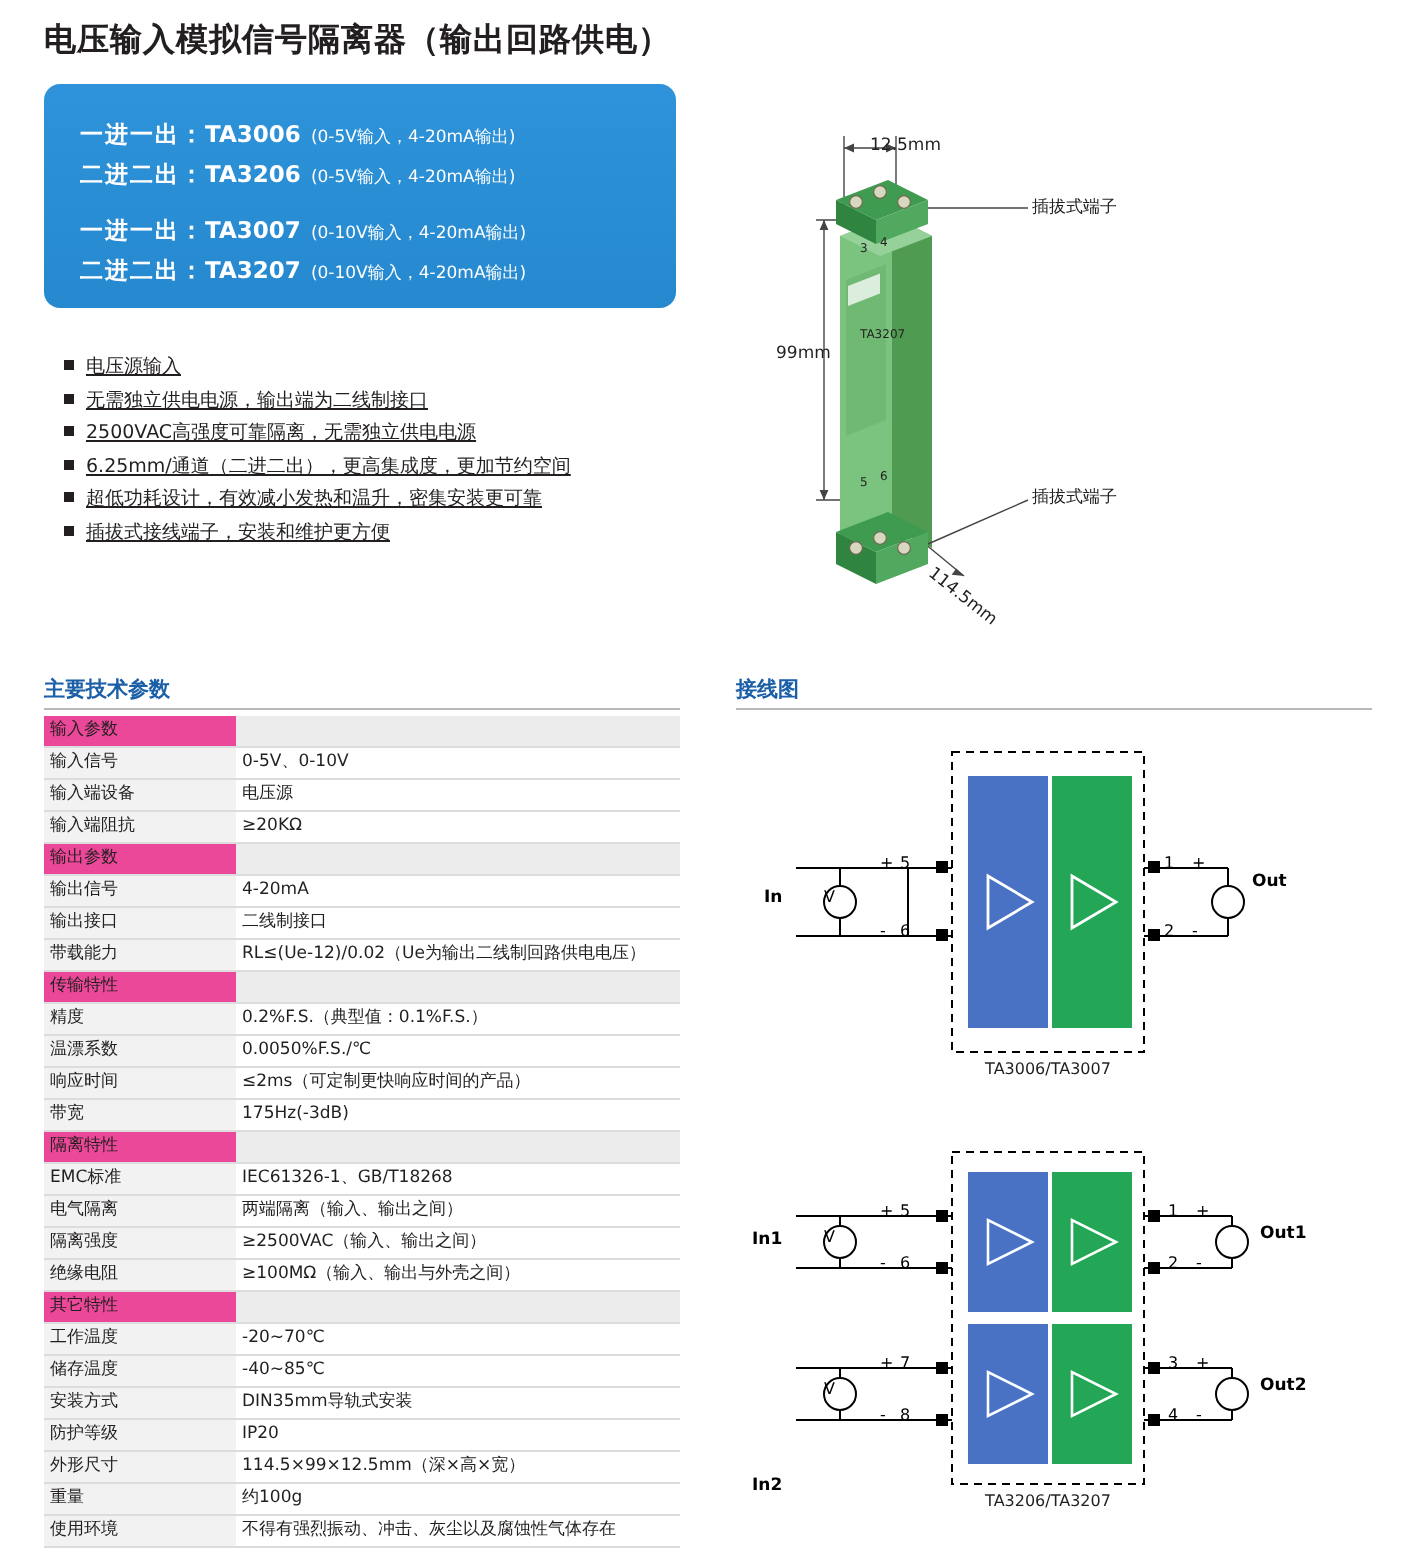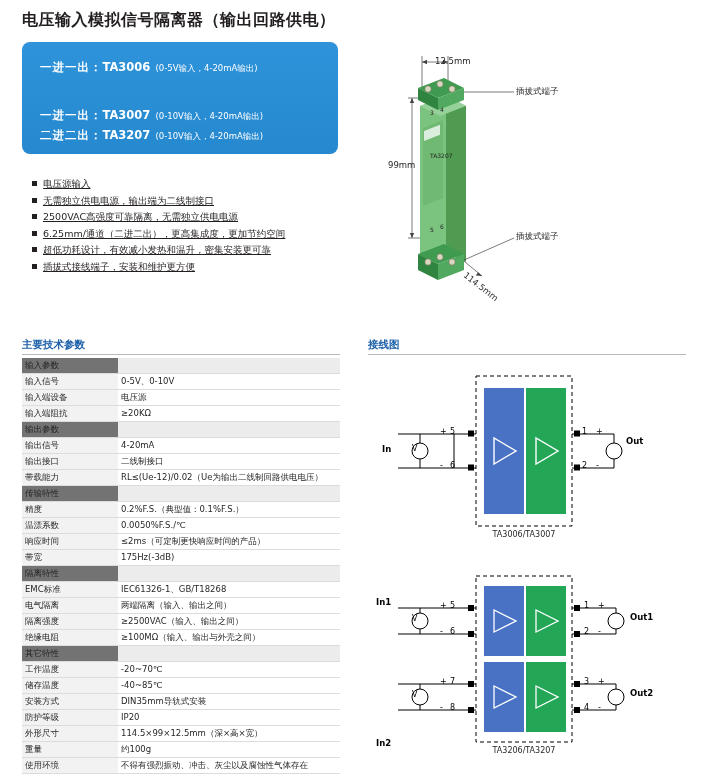--- a/index.html
+++ b/index.html
@@ -39,21 +39,21 @@
 
   
   .features { position:absolute; left:32px; top:176px; width:330px; }
   .feat { font-size:9.5px; line-height:16.5px; color:#231f20; white-space:nowrap;text-decoration:underline; }
   .feat .sq {
     display:inline-block; width:5px; height:5px; background:#231f20;
     margin-right:6px; vertical-align:1px;
   }
 
   
-  .photo { position:absolute; left:390px; top:48px; width:300px; height:260px; }
+  .photo { position:absolute; left:390px; top:60px; width:300px; height:260px; }
 
   .callout-label { position:absolute; font-size:8.5px; color:#231f20; white-space:nowrap; }
 
   
   .sec-title { position:absolute; font-size:10.5px; color:#1b5fa8; font-weight:bold; }
   #sec-left { left:22px; top:338px; }
   #sec-right { left:368px; top:338px; }
   .sec-rule { position:absolute; height:1px; background:#b9b9b9; }
   #rule-left { left:22px; top:354px; width:318px; }
   #rule-right { left:368px; top:354px; width:318px; }
@@ -65,40 +65,44 @@
   }
   table.spec td {
     border-bottom:1px solid #dcdcdc;
     padding:2px 3px;
     vertical-align:middle;
     line-height:11px;
     height:14px;
   }
   table.spec td.k { width:96px; background:#f2f2f2; }
   table.spec td.v { width:222px; }
-  table.spec tr.grp td { background:#737373; font-weight:normal; }
+  table.spec tr.grp td { background:#ec4899; font-weight:normal; }
   table.spec tr.grp td.v { background:#ececec; }
 
   
   .wire { position:absolute; }
   .wire-caption { position:absolute; font-size:8px; text-align:center; width:200px; }
 
   .lbl { position:absolute; font-size:8px; color:#000; white-space:nowrap; }
   .lbl-b { position:absolute; font-size:8.5px; color:#000; font-weight:bold; white-space:nowrap; }
 </style>
 </head>
 <body>
 
 <div class="page">
 
   <div class="title">电压输入模拟信号隔离器（输出回路供电）</div>
 
   <div class="model-box">
     <div class="model-row" id="mr0">
       <span class="mn">一进一出：</span><span class="code">TA3006</span>
+      <span class="spec">(0-5V输入，4-20mA输出)</span>
+    </div>
+    <div class="model-row" id="mr1">
+      <span class="mn">二进二出：</span><span class="code">TA3206</span>
       <span class="spec">(0-5V输入，4-20mA输出)</span>
     </div>
     <div class="model-row" id="mr2">
       <span class="mn">一进一出：</span><span class="code">TA3007</span>
       <span class="spec">(0-10V输入，4-20mA输出)</span>
     </div>
     <div class="model-row" id="mr3">
       <span class="mn">二进二出：</span><span class="code">TA3207</span>
       <span class="spec">(0-10V输入，4-20mA输出)</span>
     </div>
@@ -387,21 +391,21 @@
       <line x1="248" y1="135" x2="248" y2="140" stroke="#000" stroke-width="1"></line>
       <circle cx="248" cy="127" r="8" fill="none" stroke="#000" stroke-width="1"></circle>
       <rect x="206" y="111" width="6" height="6" fill="#000"></rect>
       <rect x="206" y="137" width="6" height="6" fill="#000"></rect>
     </svg>
 
     <div class="lbl" style="left:82px; top:31px;">5</div>
     <div class="lbl" style="left:82px; top:57px;">6</div>
     <div class="lbl" style="left:72px; top:31px;">+</div>
     <div class="lbl" style="left:72px; top:57px;">-</div>
-    <div class="lbl-b" style="left:8px; top:27px;text-align:center;">In1</div>
+    <div class="lbl-b" style="left:8px; top:45px;text-align:center;">In1</div>
     <div class="lbl" style="left:44px; top:44px;">V</div>
 
     <div class="lbl" style="left:82px; top:107px;">7</div>
     <div class="lbl" style="left:82px; top:133px;">8</div>
     <div class="lbl" style="left:72px; top:107px;">+</div>
     <div class="lbl" style="left:72px; top:133px;">-</div>
     <div class="lbl-b" style="left:8px; top:120px;margin-top:48px;">In2</div>
     <div class="lbl" style="left:44px; top:120px;">V</div>
 
     <div class="lbl" style="left:216px; top:31px;">1</div>

